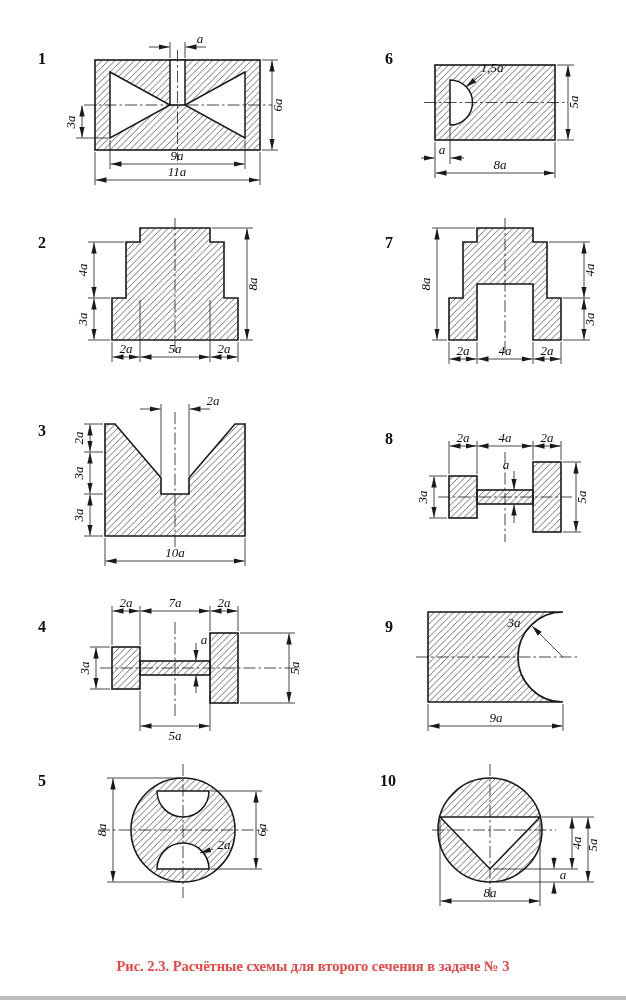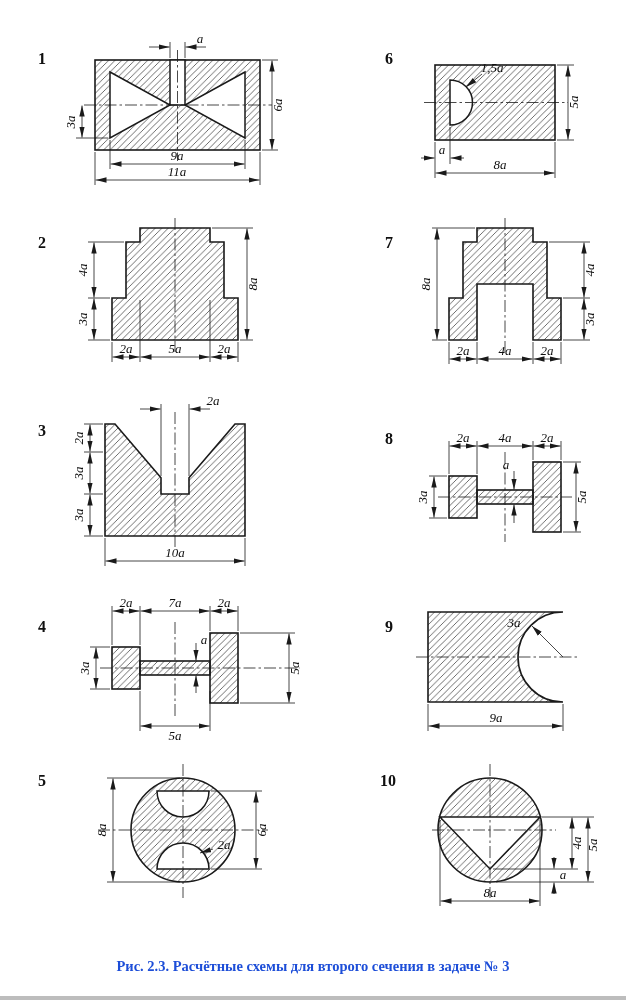--- a/index.html
+++ b/index.html
@@ -12,21 +12,21 @@
   .outline{fill:url(#hatch);stroke:#1a1a1a;stroke-width:1.6;stroke-linejoin:miter;}
   .hole{fill:#ffffff;stroke:#1a1a1a;stroke-width:1.5;stroke-linejoin:miter;}
   .dim{stroke:#1a1a1a;stroke-width:0.8;fill:none;}
   .ext{stroke:#1a1a1a;stroke-width:0.8;}
   .cl{stroke:#1a1a1a;stroke-width:0.8;stroke-dasharray:12 3 2.5 3;fill:none;}
   .lead{stroke:#1a1a1a;stroke-width:0.8;fill:none;}
   .dimtxt{font:italic 13px "Liberation Serif",serif;fill:#101010;text-anchor:middle;}
   .fignum{font:bold 16px "Liberation Serif",serif;fill:#101010;}
   .caption{
     position:absolute;left:0;top:958px;width:626px;text-align:center;
-    font:bold 14.5px "Liberation Serif",serif;color:#1d4ed8;
+    font:bold 14.5px "Liberation Serif",serif;color:#ef4444;
   }
   .bottom-edge{position:absolute;left:0;bottom:0;width:626px;height:4px;background:#bdbdbd;}
 </style>
 </head>
 <body>
 
 <div class="page">
 
 <svg width="626" height="960" viewBox="0 0 626 960">
   <defs>

